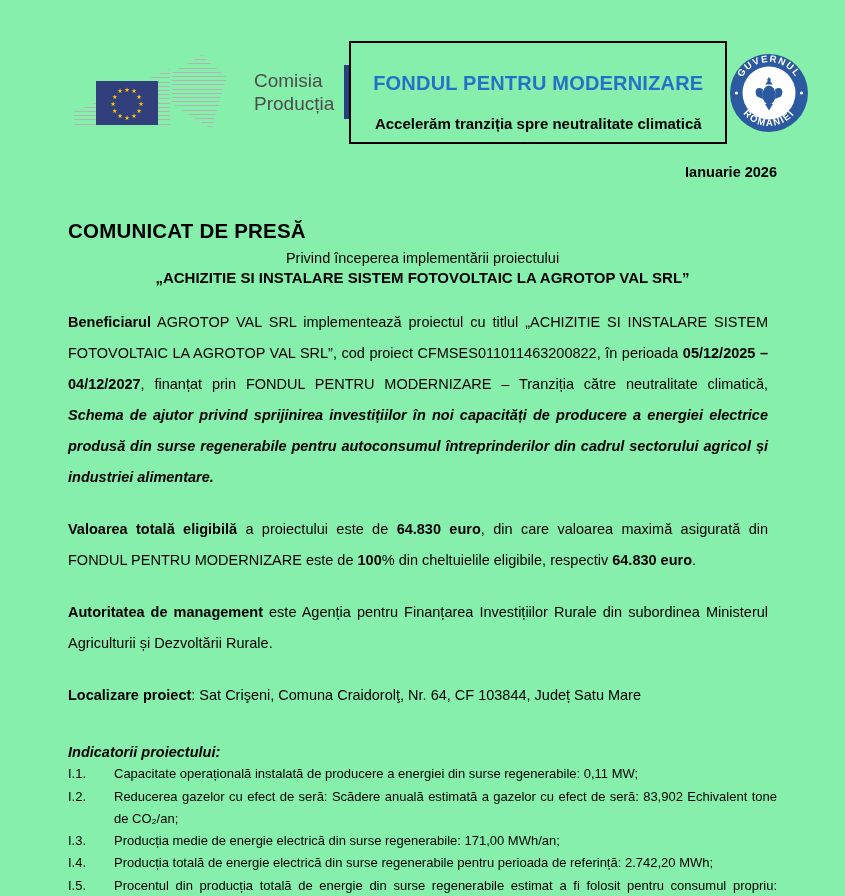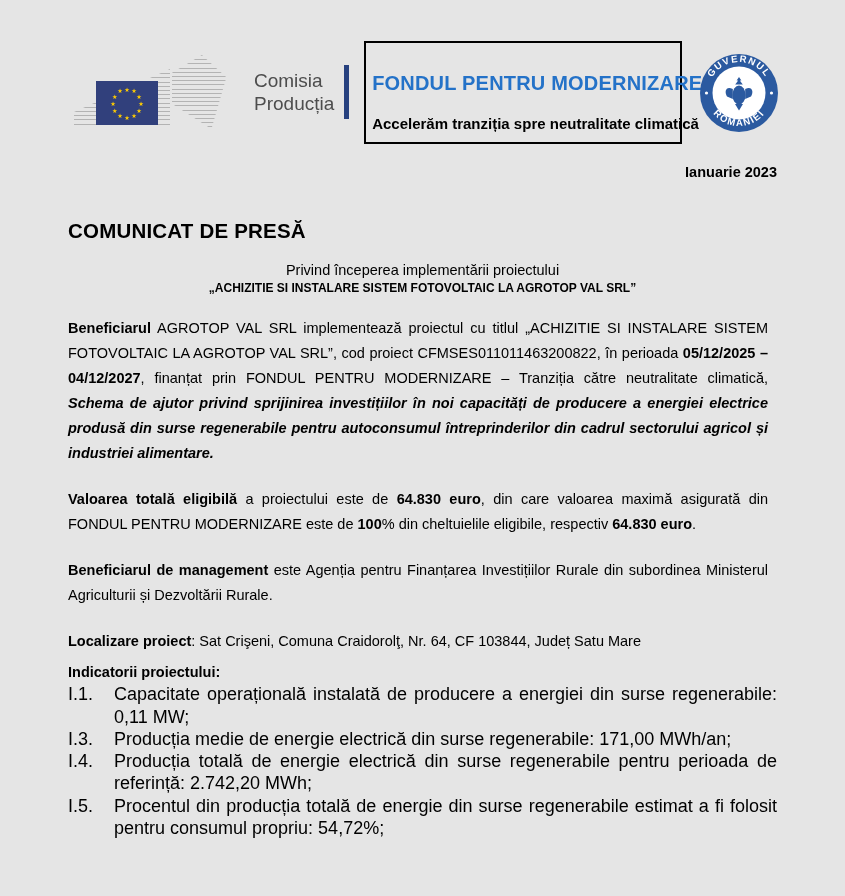--- a/index.html
+++ b/index.html
@@ -1,49 +1,49 @@
 <!DOCTYPE html>
 <html><head>
 <meta charset="utf-8">
 <style>
   html,body { margin:0; padding:0; background:#fff; }
   body { font-family:"Liberation Sans","DejaVu Sans",sans-serif; color:#000; }
-  .page { width:845px; height:896px; box-sizing:border-box; padding:46px 68px 0 68px; overflow:hidden; background:#e5e5e5; position:relative; }
+  .page { width:845px; height:896px; box-sizing:border-box; padding:46px 68px 0 68px; overflow:hidden; background:#86efac; position:relative; }
 
   
   .hdr { display:flex; align-items:center; justify-content:space-between; margin-left:6px; margin-right:-4px; height:92px; }
   .ec-logo { display:flex; align-items:center; }
   .ec-art { position:relative; width:168px; height:78px; flex:none; }
   .fanA { position:absolute; left:0; top:16px; width:96px; height:58px;
           background:repeating-linear-gradient(to bottom,#b3b3b3 0 1px,transparent 1px 4.2px);
           clip-path:polygon(0 100%, 0 74%, 100% 0, 100% 100%); }
   .fanB { position:absolute; left:98px; top:2px; width:68px; height:74px;
           background:repeating-linear-gradient(to bottom,#b3b3b3 0 1px,transparent 1px 4.2px);
           clip-path:polygon(0 24%, 44% 0, 80% 30%, 58% 100%, 0 66%); }
   .eu-flag { position:absolute; left:22px; top:28px; width:62px; height:44px; background:#31407c; }
   .ec-name { font-size:19px; line-height:23px; color:#4d4d4d; margin-left:12px; white-space:nowrap; }
   .ec-bar { width:5px; height:54px; background:#27417f; margin-left:10px; flex:none; }
 
-  .fund-box { width:318px; box-sizing:border-box; border:2px solid #000; text-align:center; padding:29px 6px 10px 6px; flex:none; }
+  .fund-box { width:378px; box-sizing:border-box; border:2px solid #000; text-align:center; padding:29px 6px 10px 6px; flex:none; }
   .fund-title { font-size:20px; font-weight:bold; color:#2472c8; letter-spacing:.2px; white-space:nowrap; }
   .fund-sub { font-size:15px; font-weight:bold; color:#000; margin-top:20px; white-space:nowrap; }
 
   .gov-logo { flex:none; width:84px; height:90px; }
 
   
   .date-line { font-size:14.5px; font-weight:bold; text-align:right; margin-top:26px; }
   .doc-title { font-size:20.5px; font-weight:bold; text-align:left; margin:39px 0 0 0; letter-spacing:.2px; }
-  .doc-sub { font-size:14.5px; text-align:center; margin-top:19px; }
-  .doc-proj { font-size:12px; font-weight:bold; text-align:center; margin-top:3px; }
+  .doc-sub { font-size:14.5px; text-align:center; margin-top:7px; }
+  .doc-proj { font-size:15px; font-weight:bold; text-align:center; margin-top:3px; }
 
-  .para { font-size:14.5px; line-height:25px; text-align:justify; margin:21px 9px 0 0; }
+  .para { font-size:14.5px; line-height:31px; text-align:justify; margin:21px 9px 0 0; }
   .bi { font-style:italic; }
 
-  .ind-head { font-size:14.5px; line-height:22.3px; margin-top:7px; }
-  .ind-row { display:flex; font-size:18px; line-height:22.3px; }
+  .ind-head { font-size:14.5px; line-height:22.3px; margin-top:30px;font-style:italic; }
+  .ind-row { display:flex; font-size:13px; line-height:22.3px; }
   .ind-num { flex:0 0 46px; }
   .ind-text { flex:1; text-align:justify; }
 </style>
 </head>
 <body>
 
 <div class="page">
 
   <header class="hdr">
 
@@ -103,39 +103,43 @@
           <ellipse cx="42" cy="48" rx="6.5" ry="9.5"></ellipse>
           <path d="M35.8 42 C 29 38.5, 27 44.5, 30 49.5 L 35.8 52 Z"></path>
           <path d="M48.2 42 C 55 38.5, 57 44.5, 54 49.5 L 48.2 52 Z"></path>
           <path d="M38 57 l4 6.5 4 -6.5 z"></path>
         </g>
       </svg>
     </div>
 
   </header>
 
-  <div class="date-line">Ianuarie 2023</div>
+  <div class="date-line">Ianuarie 2026</div>
 
   <h1 class="doc-title">COMUNICAT DE PRESĂ</h1>
   <div class="doc-sub">Privind începerea implementării proiectului</div>
   <div class="doc-proj">„ACHIZITIE SI INSTALARE SISTEM FOTOVOLTAIC LA AGROTOP VAL SRL”</div>
 
   <p class="para"><b>Beneficiarul</b><span> AGROTOP VAL SRL implementează proiectul cu titlul „ACHIZITIE SI INSTALARE SISTEM FOTOVOLTAIC LA AGROTOP VAL SRL”, cod proiect CFMSES011011463200822, în perioada </span><b>05/12/2025 – 04/12/2027</b><span>, finanțat prin FONDUL PENTRU MODERNIZARE – Tranziția către neutralitate climatică, </span><b class="bi">Schema de ajutor privind sprijinirea investițiilor în noi capacități de producere a energiei electrice produsă din surse regenerabile pentru autoconsumul întreprinderilor din cadrul sectorului agricol și industriei alimentare.</b></p>
 
   <p class="para"><b>Valoarea totală eligibilă</b><span> a proiectului este de </span><b>64.830 euro</b><span>, din care valoarea maximă asigurată din FONDUL PENTRU MODERNIZARE este de </span><b>100</b><span>% din cheltuielile eligibile, respectiv </span><b>64.830 euro</b><span>.</span></p>
 
-  <p class="para"><b>Beneficiarul de management</b><span> este Agenția pentru Finanțarea Investițiilor Rurale din subordinea Ministerul Agriculturii și Dezvoltării Rurale.</span></p>
+  <p class="para"><b>Autoritatea de management</b><span> este Agenția pentru Finanțarea Investițiilor Rurale din subordinea Ministerul Agriculturii și Dezvoltării Rurale.</span></p>
 
   <p class="para"><b>Localizare proiect</b><span>: Sat Crişeni, Comuna Craidorolţ, Nr. 64, CF 103844, Județ Satu Mare</span></p>
 
   <div class="ind-head"><b>Indicatorii proiectului:</b></div>
 
   <div class="ind-row">
       <span class="ind-num">I.1.</span>
       <span class="ind-text">Capacitate operațională instalată de producere a energiei din surse regenerabile: 0,11 MW;</span>
+    </div>
+  <div class="ind-row">
+      <span class="ind-num">I.2.</span>
+      <span class="ind-text">Reducerea gazelor cu efect de seră: Scădere anuală estimată a gazelor cu efect de seră: 83,902 Echivalent tone de CO₂/an;</span>
     </div>
   <div class="ind-row">
       <span class="ind-num">I.3.</span>
       <span class="ind-text">Producția medie de energie electrică din surse regenerabile: 171,00 MWh/an;</span>
     </div>
   <div class="ind-row">
       <span class="ind-num">I.4.</span>
       <span class="ind-text">Producția totală de energie electrică din surse regenerabile pentru perioada de referință: 2.742,20 MWh;</span>
     </div>
   <div class="ind-row">

